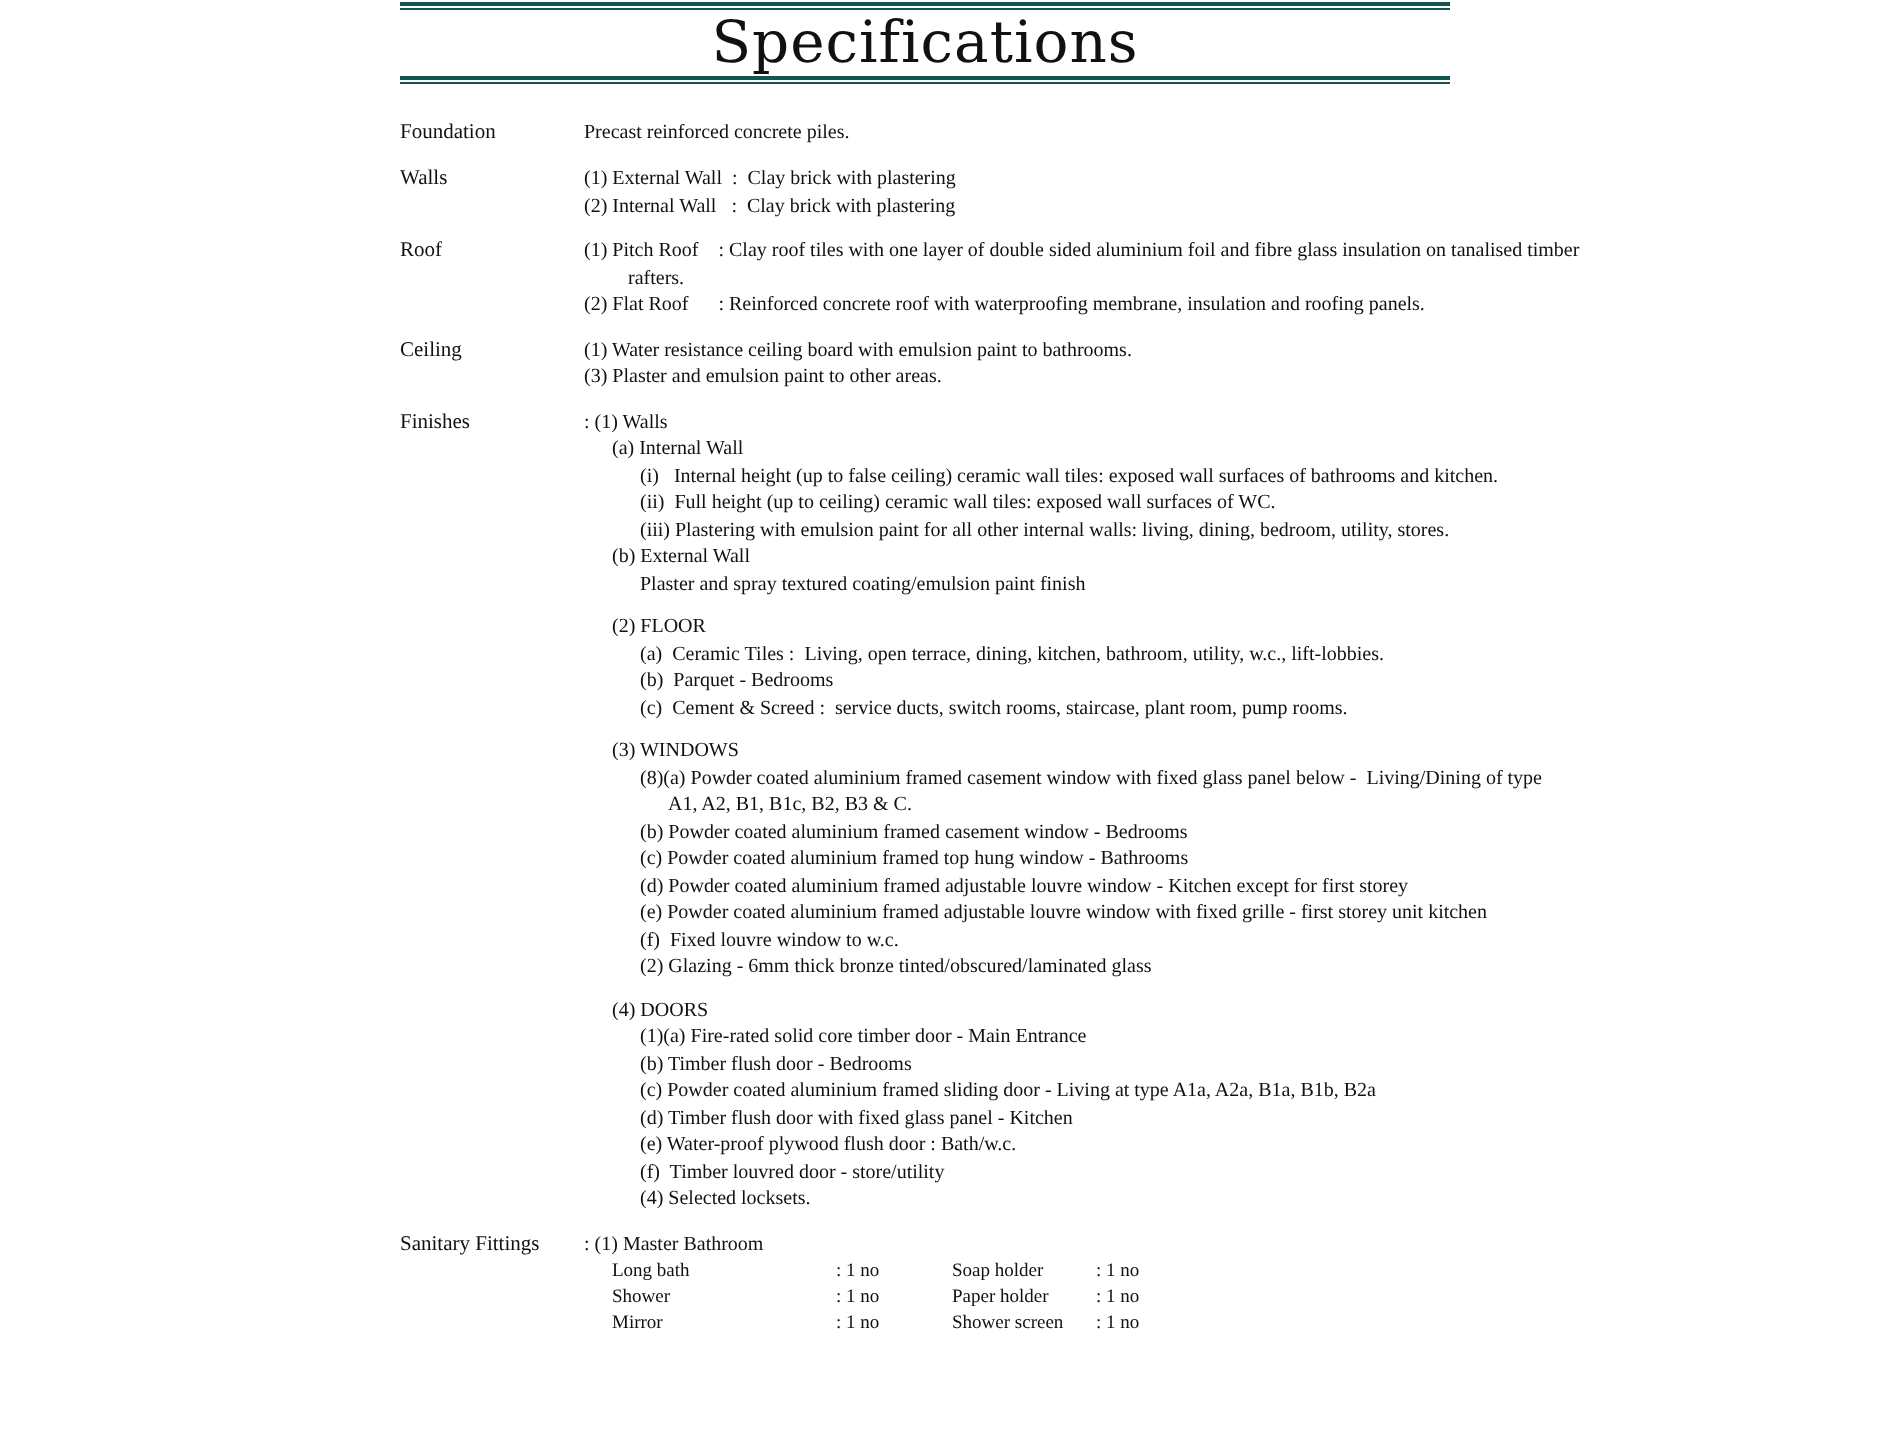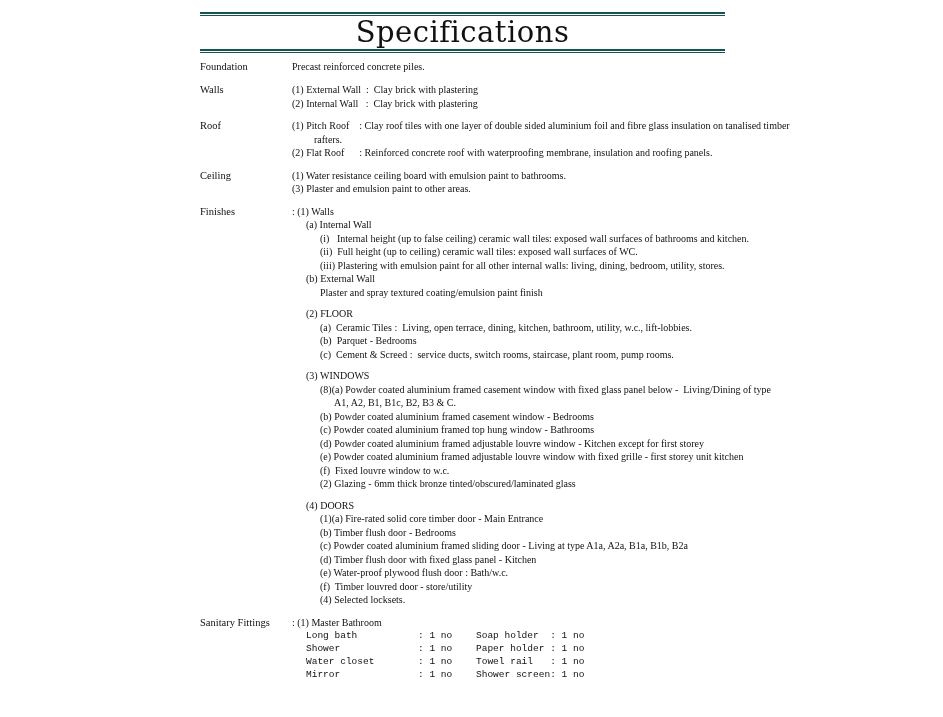--- a/index.html
+++ b/index.html
@@ -17,21 +17,21 @@
   }
   .page {
     position: relative;
     width: 943px;
     height: 717px;
     padding: 0;
   }
   .title-block {
     position: absolute;
     left: 200px;
-    top: 12px;
+    top: 1px;
     width: 525px;
   }
   .rule-top {
     height: 2px;
     background: #14564f;
     width: 100%;
     margin: 0;
   }
   .rule-top2 {
     height: 1px;
@@ -93,21 +93,20 @@
   .ind3 { padding-left: 42px; }
   .ind4 { padding-left: 22px; }
   .blockgap { height: 8px; }
   
   .fit-title { font-size: 10px; margin-bottom: 1px; }
   .fit-table {
     border-collapse: collapse;
     font-size: 9.5px;
     margin-left: 14px;
     line-height: 1.35;
-    font-family: Liberation Mono, monospace;
   }
   .fit-table td {
     padding: 0 0 0 0;
     vertical-align: top;
     white-space: nowrap;
   }
   .col-item { width: 112px; }
   .col-qty  { width: 58px; }
   .col-item2 { width: 72px; }
   .col-qty2 { width: 40px; }
@@ -207,26 +206,20 @@
                     <td class="col-item2">Soap  holder</td>
                     <td class="col-qty2">: 1 no</td>
                   </tr>
                   <tr>
                     <td class="col-item">Shower</td>
                     <td class="col-qty">: 1 no</td>
                     <td class="col-item2">Paper holder</td>
                     <td class="col-qty2">: 1 no</td>
                   </tr>
                   <tr>
-                    <td class="col-item">Water closet</td>
-                    <td class="col-qty">: 1 no</td>
-                    <td class="col-item2">Towel rail</td>
-                    <td class="col-qty2">: 1 no</td>
-                  </tr>
-                  <tr>
                     <td class="col-item">Mirror</td>
                     <td class="col-qty">: 1 no</td>
                     <td class="col-item2">Shower screen</td>
                     <td class="col-qty2">: 1 no</td>
                   </tr>
                 </tbody>
               </table>
             </div>
           </div>
         </div>

